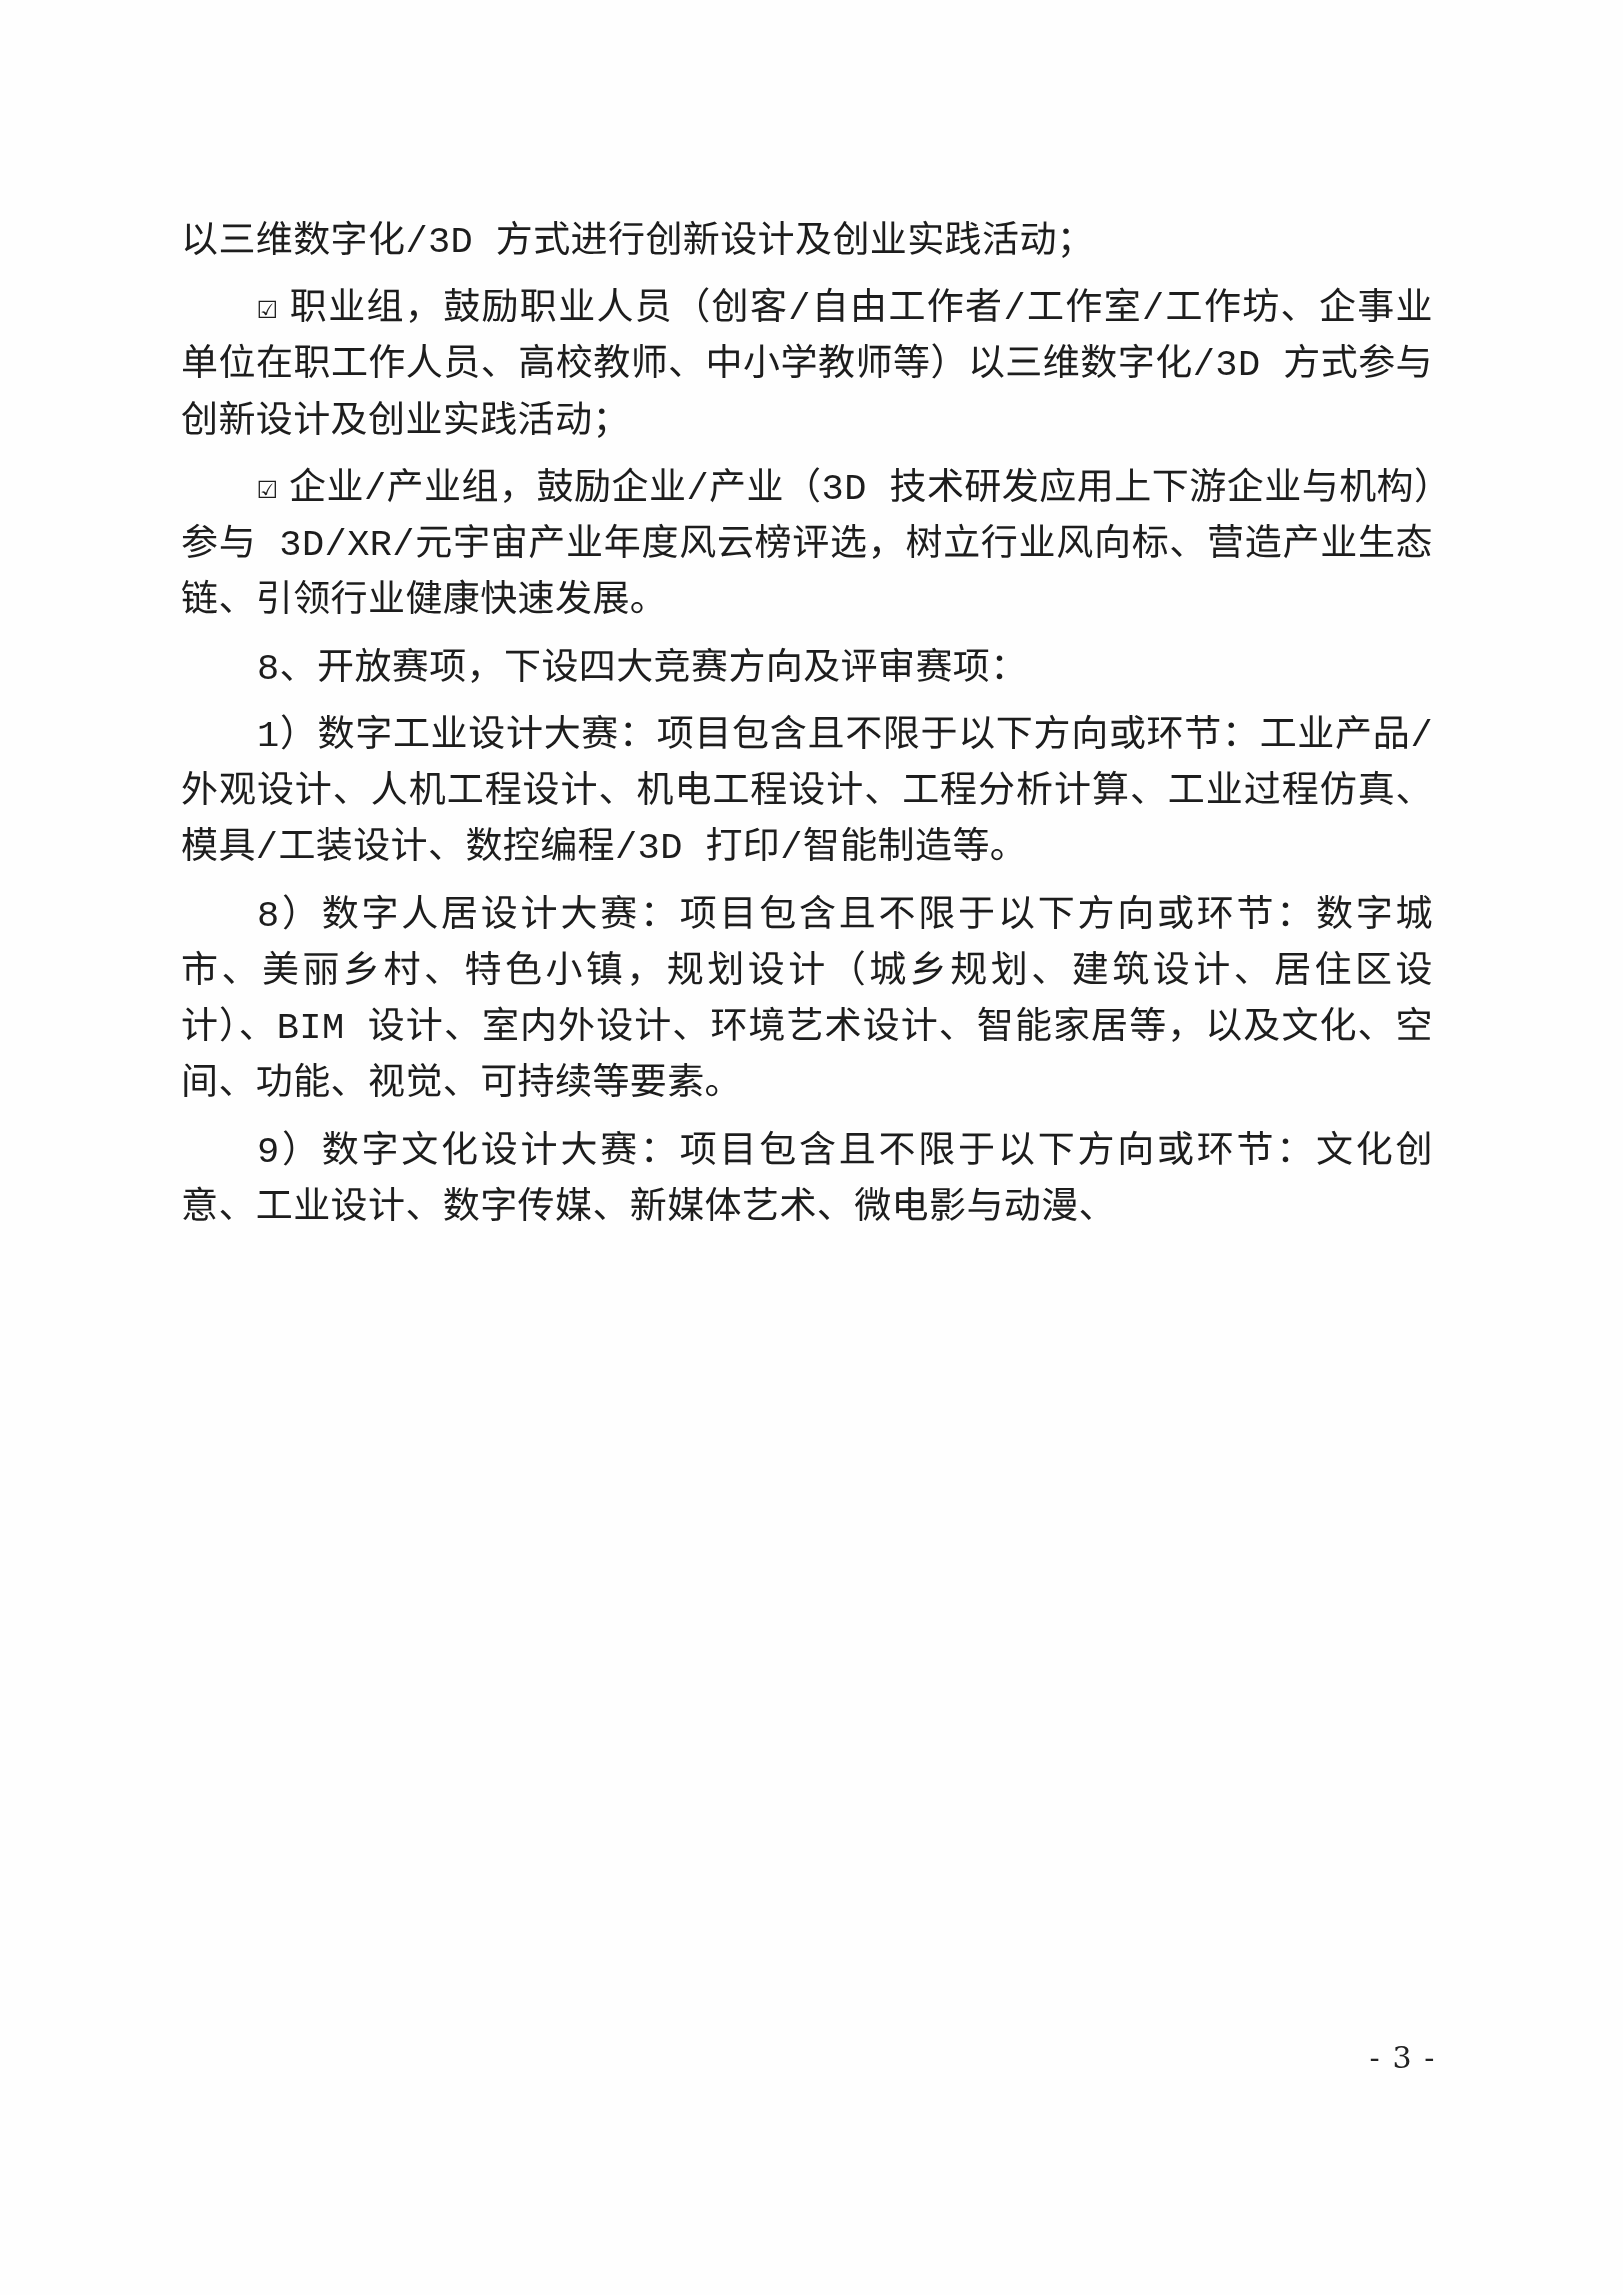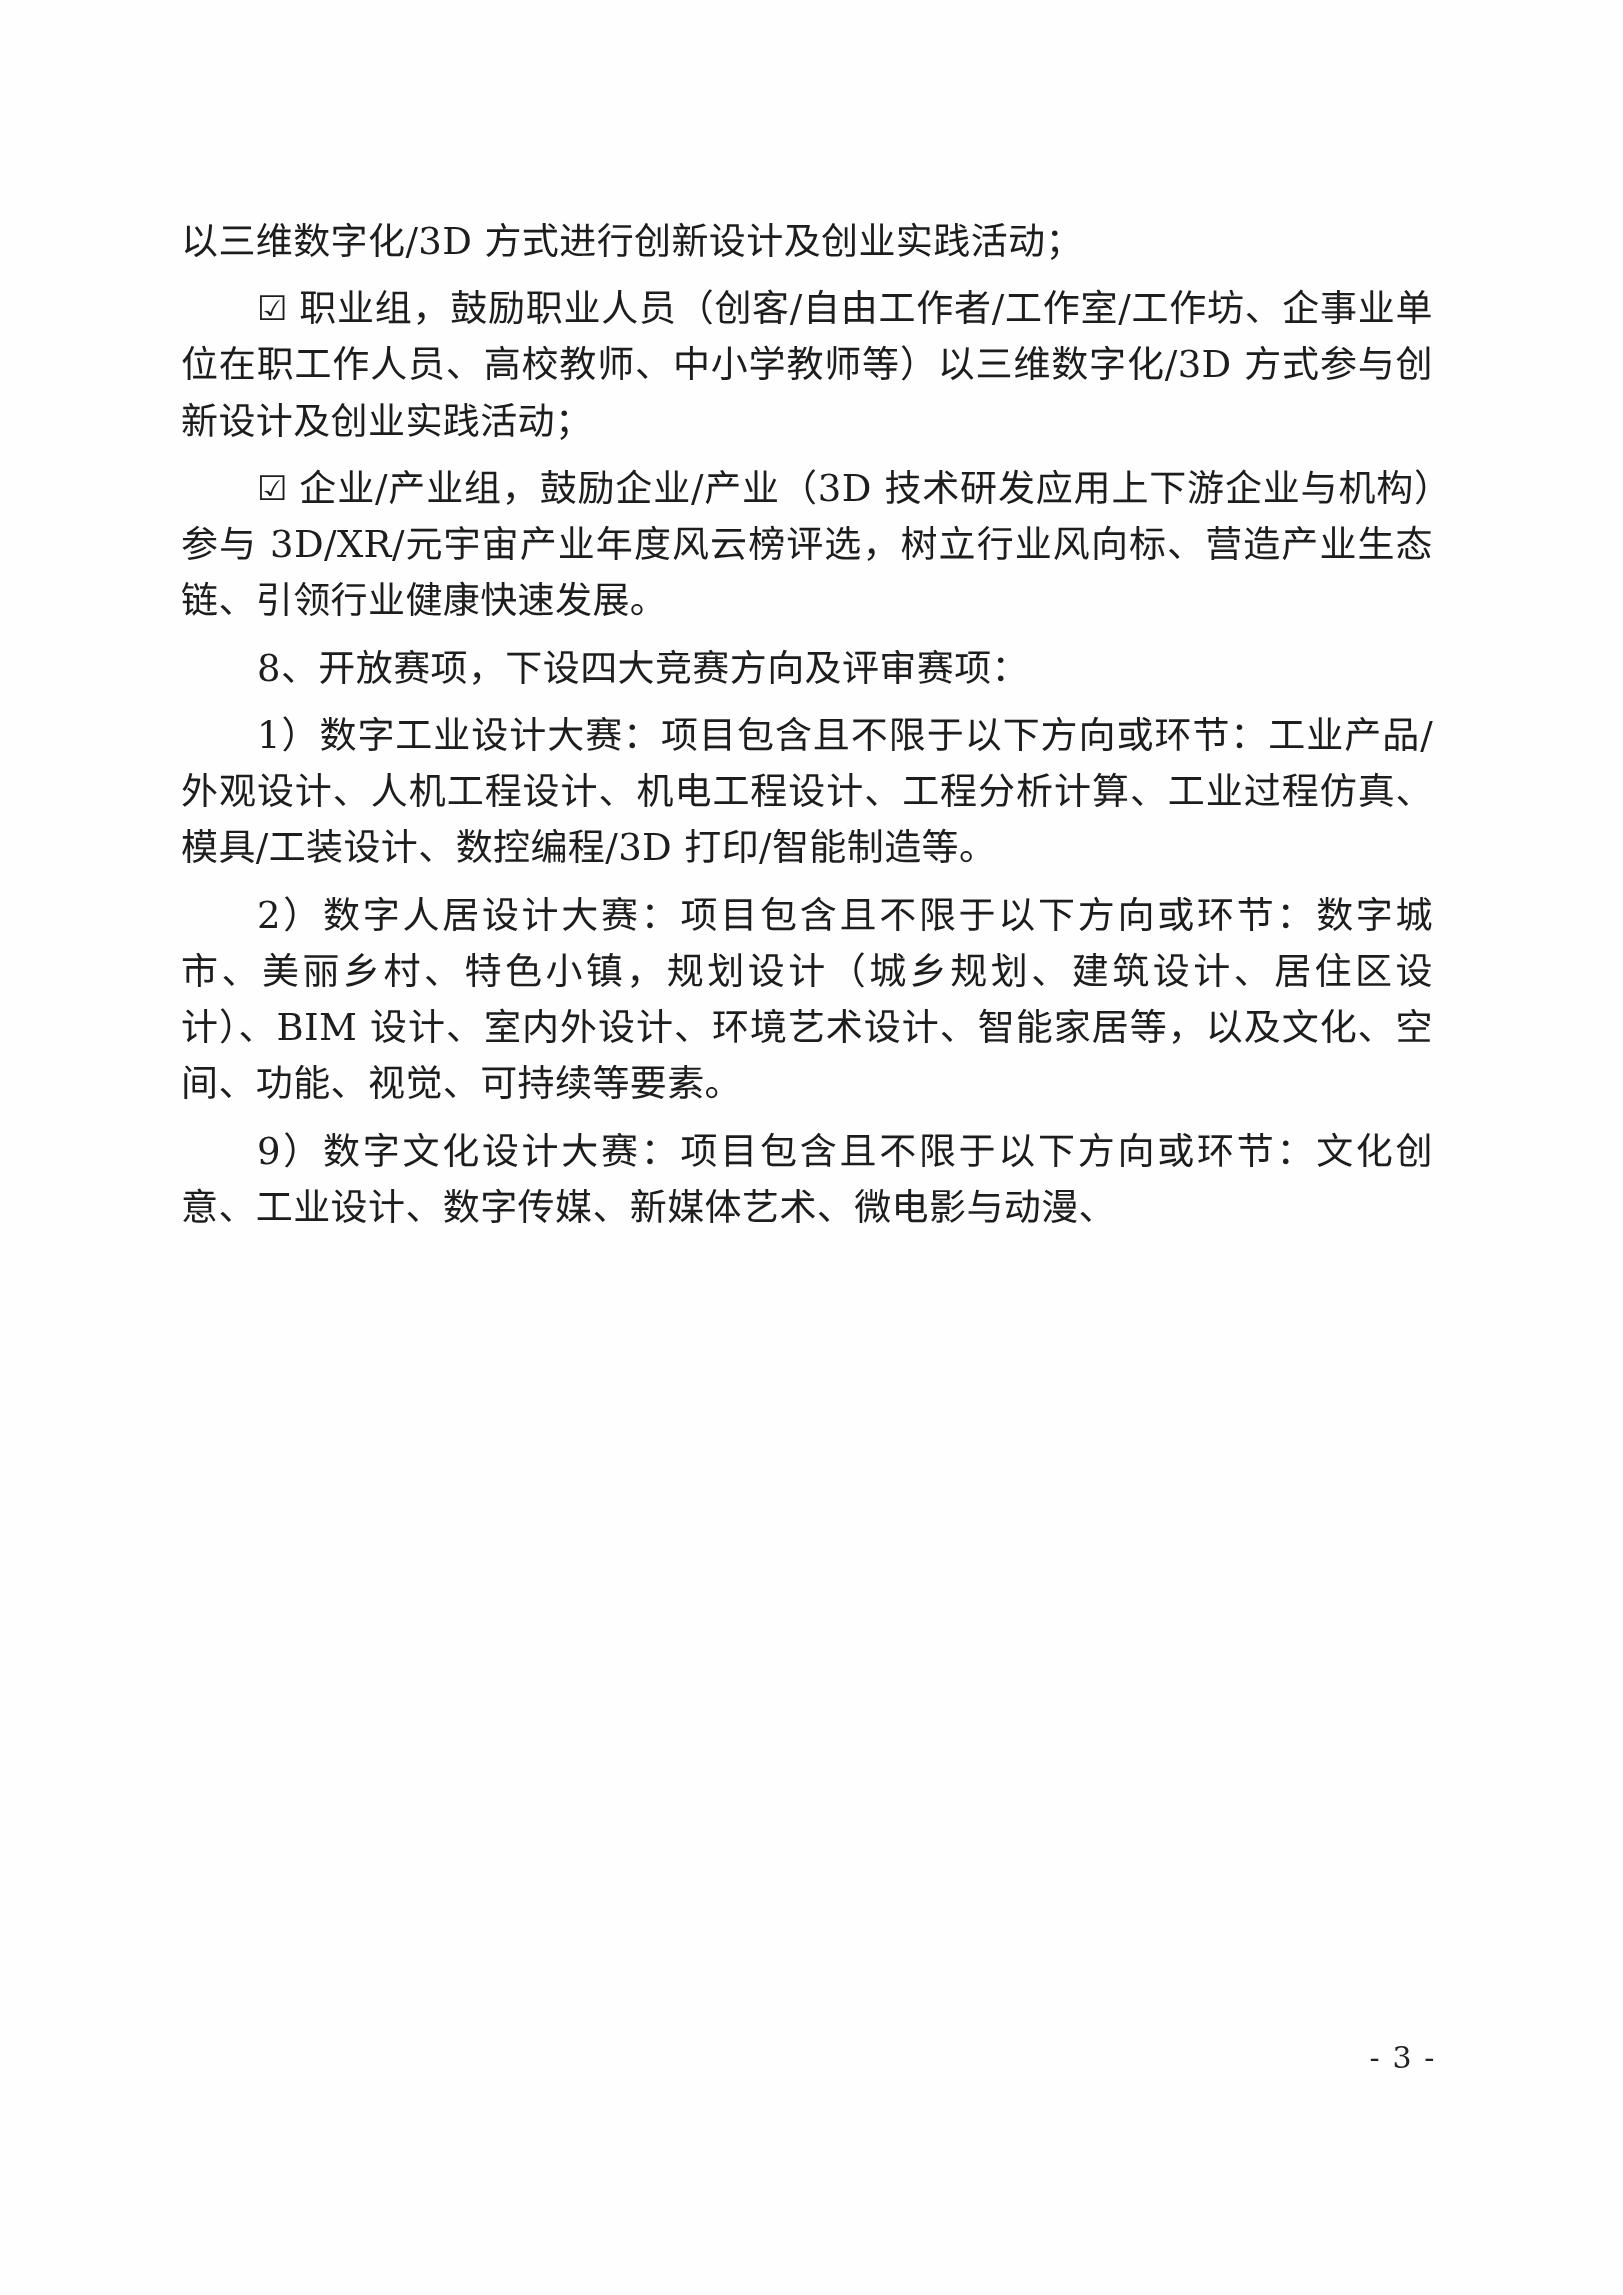--- a/index.html
+++ b/index.html
@@ -22,20 +22,21 @@
     left: 0;
     width: 1623px;
     height: 2295px;
     background: #fefefe;
   }
   .content {
     position: absolute;
     left: 181px;
     top: 214px;
     width: 1252px;
+    font-family: Liberation Mono, monospace;
   }
   p.para {
     margin: 0 0 11px 0;
     font-size: 37px;
     line-height: 1.52;
     letter-spacing: 0.4px;
     text-align: justify;
     text-justify: inter-ideograph;
     color: #1d1d1d;
   }
@@ -95,21 +96,21 @@
 
     <p class="para indent">
       <span>8、开放赛项，下设四大竞赛方向及评审赛项：</span>
     </p>
 
     <p class="para indent">
       <span>1）数字工业设计大赛：项目包含且不限于以下方向或环节：工业产品/外观设计、人机工程设计、机电工程设计、工程分析计算、工业过程仿真、模具/工装设计、数控编程/3D 打印/智能制造等。</span>
     </p>
 
     <p class="para indent">
-      <span>2）数字人居设计大赛：项目包含且不限于以下方向或环节：数字城市、美丽乡村、特色小镇，规划设计（城乡规划、建筑设计、居住区设计）、BIM 设计、室内外设计、环境艺术设计、智能家居等，以及文化、空间、功能、视觉、可持续等要素。</span>
+      <span>8）数字人居设计大赛：项目包含且不限于以下方向或环节：数字城市、美丽乡村、特色小镇，规划设计（城乡规划、建筑设计、居住区设计）、BIM 设计、室内外设计、环境艺术设计、智能家居等，以及文化、空间、功能、视觉、可持续等要素。</span>
     </p>
 
     <p class="para indent">
       <span>9）数字文化设计大赛：项目包含且不限于以下方向或环节：文化创意、工业设计、数字传媒、新媒体艺术、微电影与动漫、</span>
     </p>
 
   </div>
 
   <div class="page-number">- 3 -</div>
 </div>

